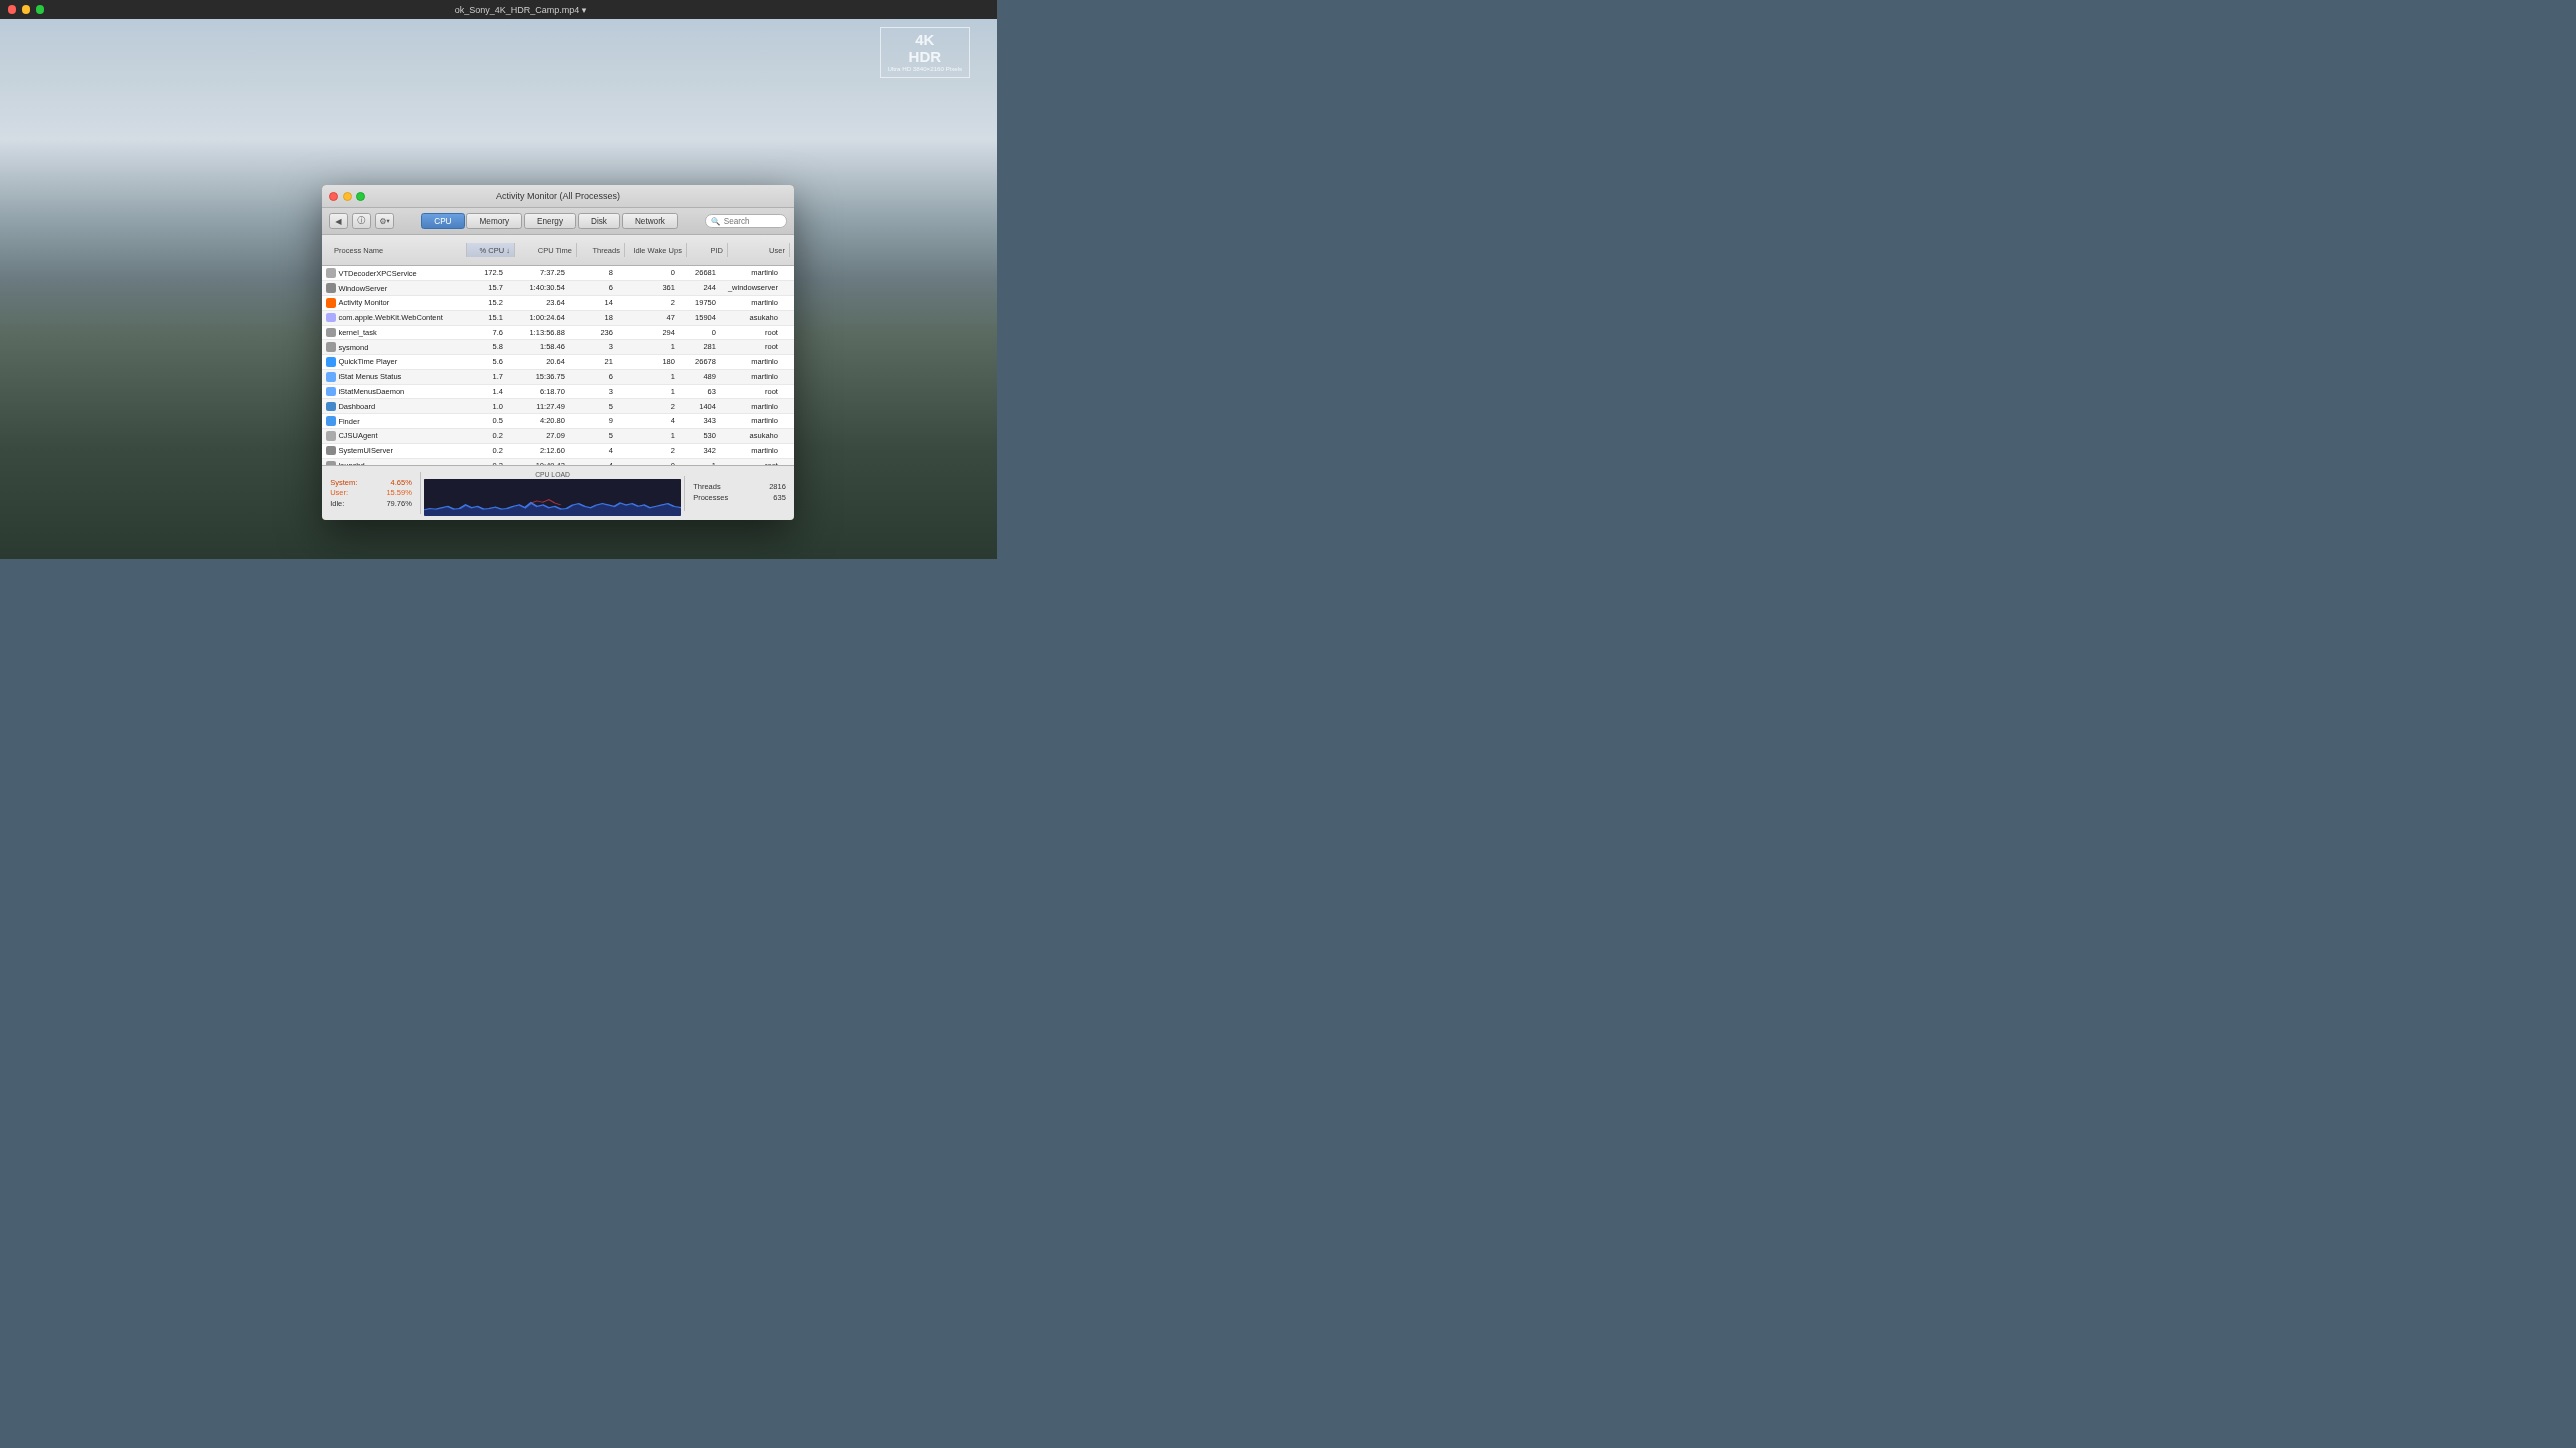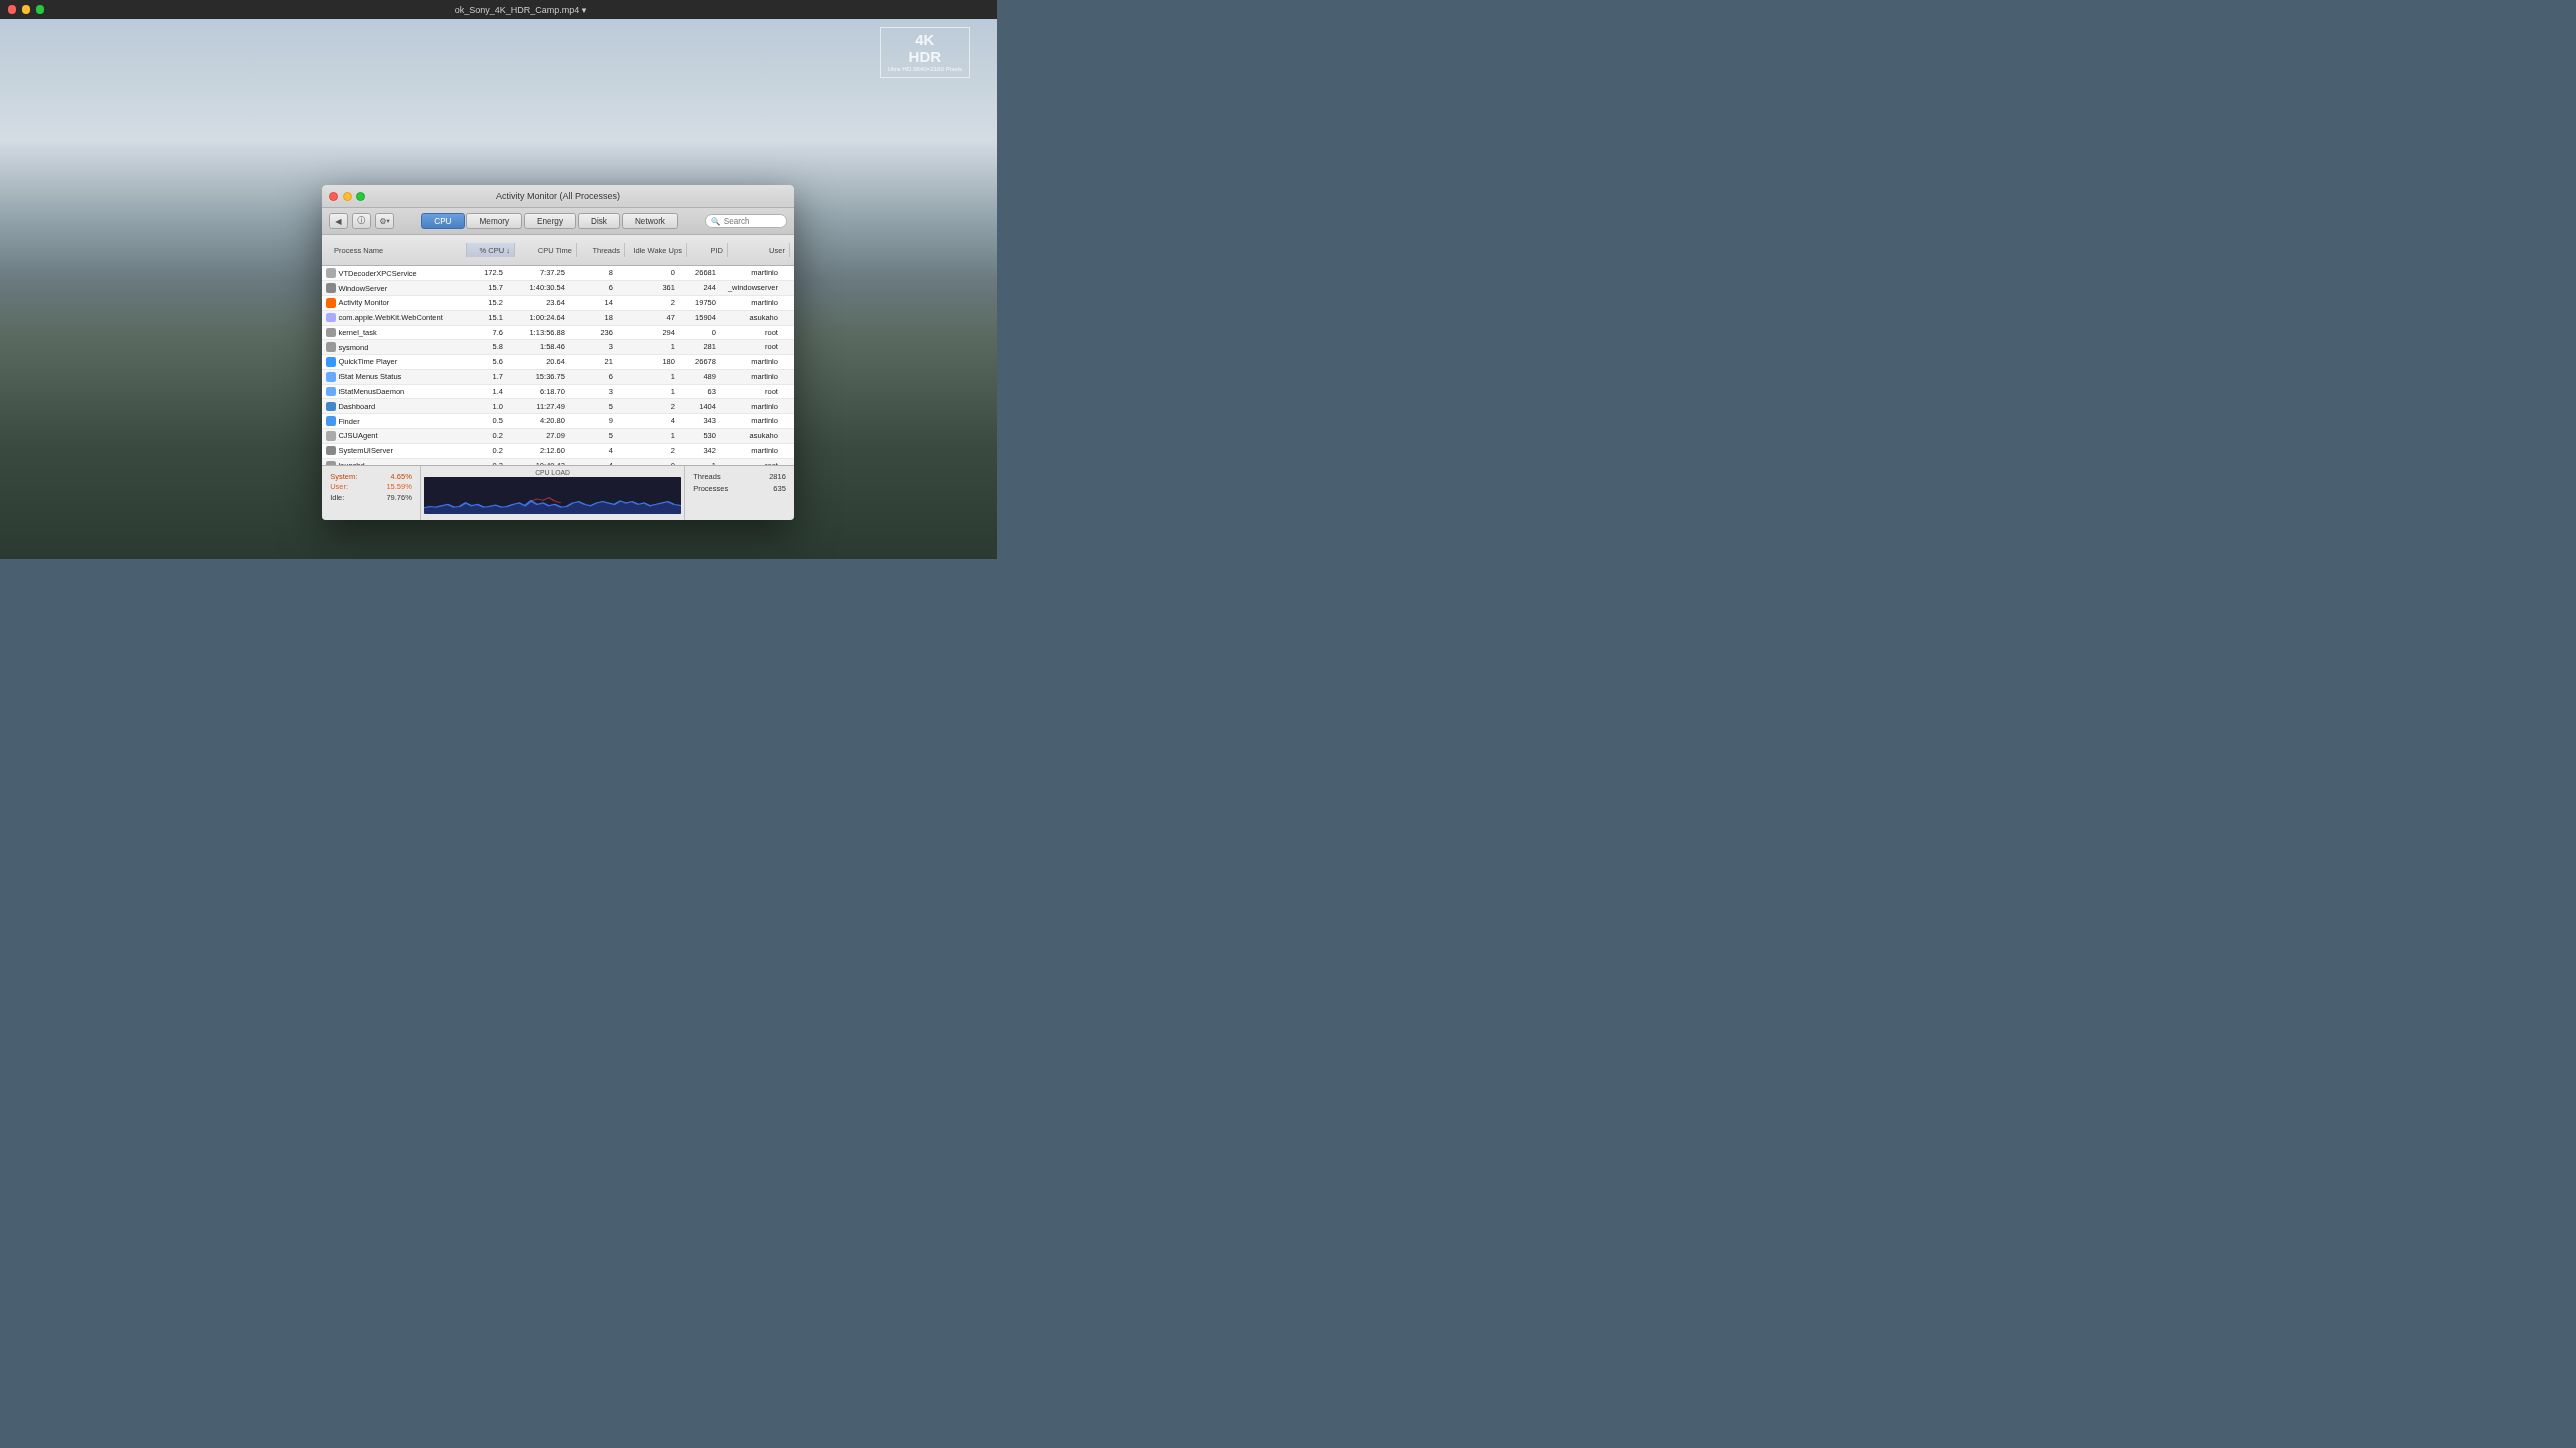--- a/index.html
+++ b/index.html
@@ -224,20 +224,21 @@
       border-radius: 1.4px;
       flex-shrink: 0;
     }
 
     
     .am-stats {
       display: flex;
       background: #e8e8e8;
       border-top: 0.7px solid #b0b0b0;
       height: 55px;
+      align-items: center;
     }
     .stats-left {
       width: 99px;
       padding: 5.5px 8.2px;
       border-right: 0.7px solid #c0c0c0;
     }
     .stat-row {
       display: flex;
       justify-content: space-between;
       font-size: 7.5px;

